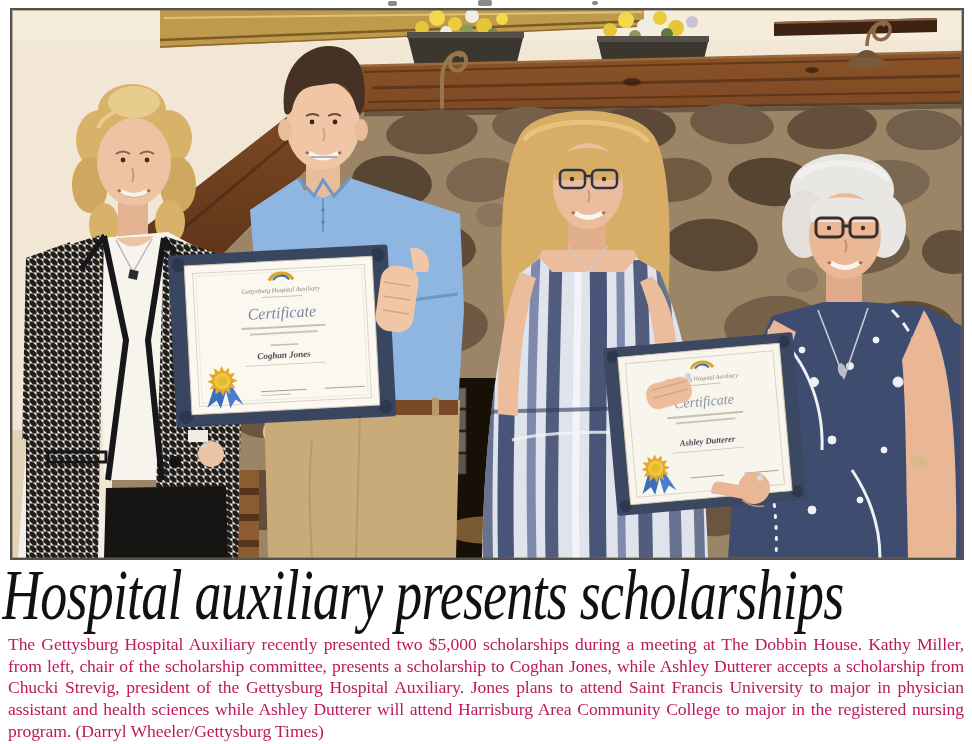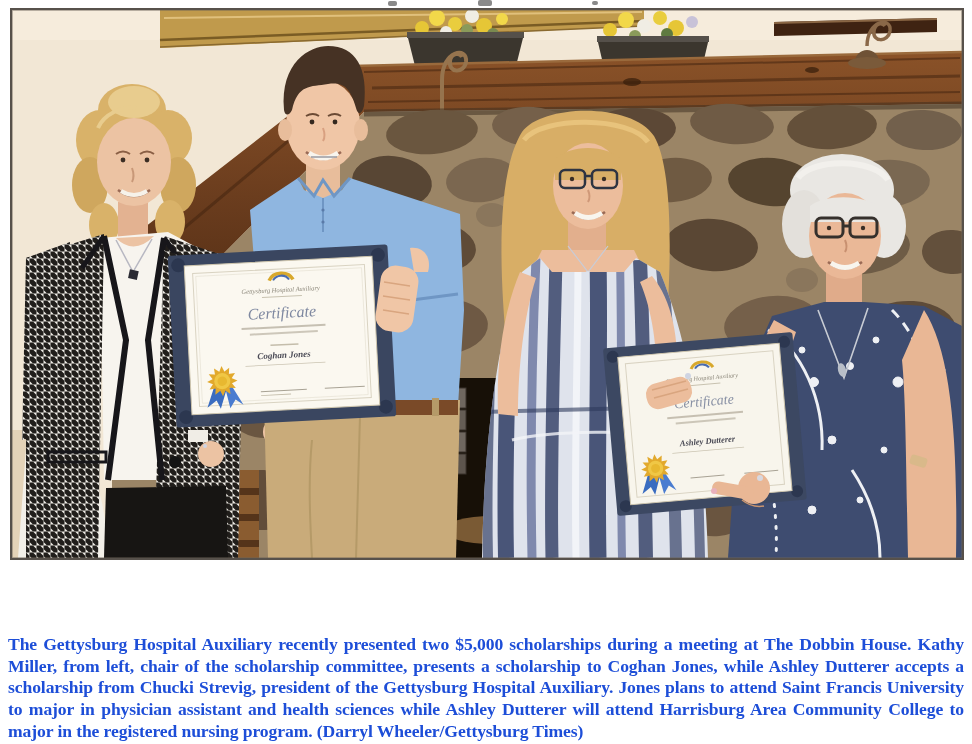--- a/index.html
+++ b/index.html
@@ -10,21 +10,21 @@
   
   #photo{position:absolute;left:10px;top:8px;width:950px;height:548px;
          border:2px solid #57514b;background:#f2e7d5;}
   #photo svg{display:block;width:100%;height:100%;}
   
   #headline{position:absolute;left:2px;top:554px;width:970px;height:82px;overflow:hidden;white-space:nowrap;}
   #headline span{display:inline-block;font-style:italic;font-weight:500;font-size:71px;line-height:82px;
         color:#111;letter-spacing:-1px;transform:scaleX(0.76);transform-origin:0 50%;}
   
   #caption{position:absolute;left:8px;top:634px;width:956px;height:110px;
-        font-weight:bold;font-size:17.6px;line-height:21.7px;color:#1d4ed8;
+        font-weight:normal;font-size:17.6px;line-height:21.7px;color:#be185d;
         text-align:justify;letter-spacing:-0.1px;}
 </style>
 </head>
 <body>
 
 <div id="clip">
 
   <div class="speck" style="left:388px;top:1px;width:9px;height:5px;"></div>
   <div class="speck" style="left:478px;top:0;width:14px;height:6px;"></div>
   <div class="speck" style="left:592px;top:1px;width:6px;height:4px;"></div>
@@ -426,16 +426,19 @@
       <rect x="700" y="474" width="42" height="13" rx="6" fill="#e9b795" transform="rotate(10 721 480)"></rect>
       <circle cx="702" cy="481" r="3" fill="#e8b0bc"></circle>
       <circle cx="748" cy="468" r="3" fill="#d8d8e0"></circle>
       <path d="M730,490 q10,8 22,6" stroke="#c89470" stroke-width="1.5" fill="none"></path>
     </g>
 
     <rect x="0" y="0" width="950" height="548" fill="none" stroke="#6a6258" stroke-width="1.5" opacity="0.6"></rect>
   </svg>
   </div>
 
+  <div id="headline">
+    <span>Hospital auxiliary presents scholarships</span>
+  </div>
 
   <div id="caption">The Gettysburg Hospital Auxiliary recently presented two $5,000 scholarships during a meeting at The Dobbin House. Kathy Miller, from left, chair of the scholarship committee, presents a scholarship to Coghan Jones, while Ashley Dutterer accepts a scholarship from Chucki Strevig, president of the Gettysburg Hospital Auxiliary. Jones plans to attend Saint Francis University to major in physician assistant and health sciences while Ashley Dutterer will attend Harrisburg Area Community College to major in the registered nursing program. (Darryl Wheeler/Gettysburg Times)</div>
 
 </div>
 
 </body></html>

